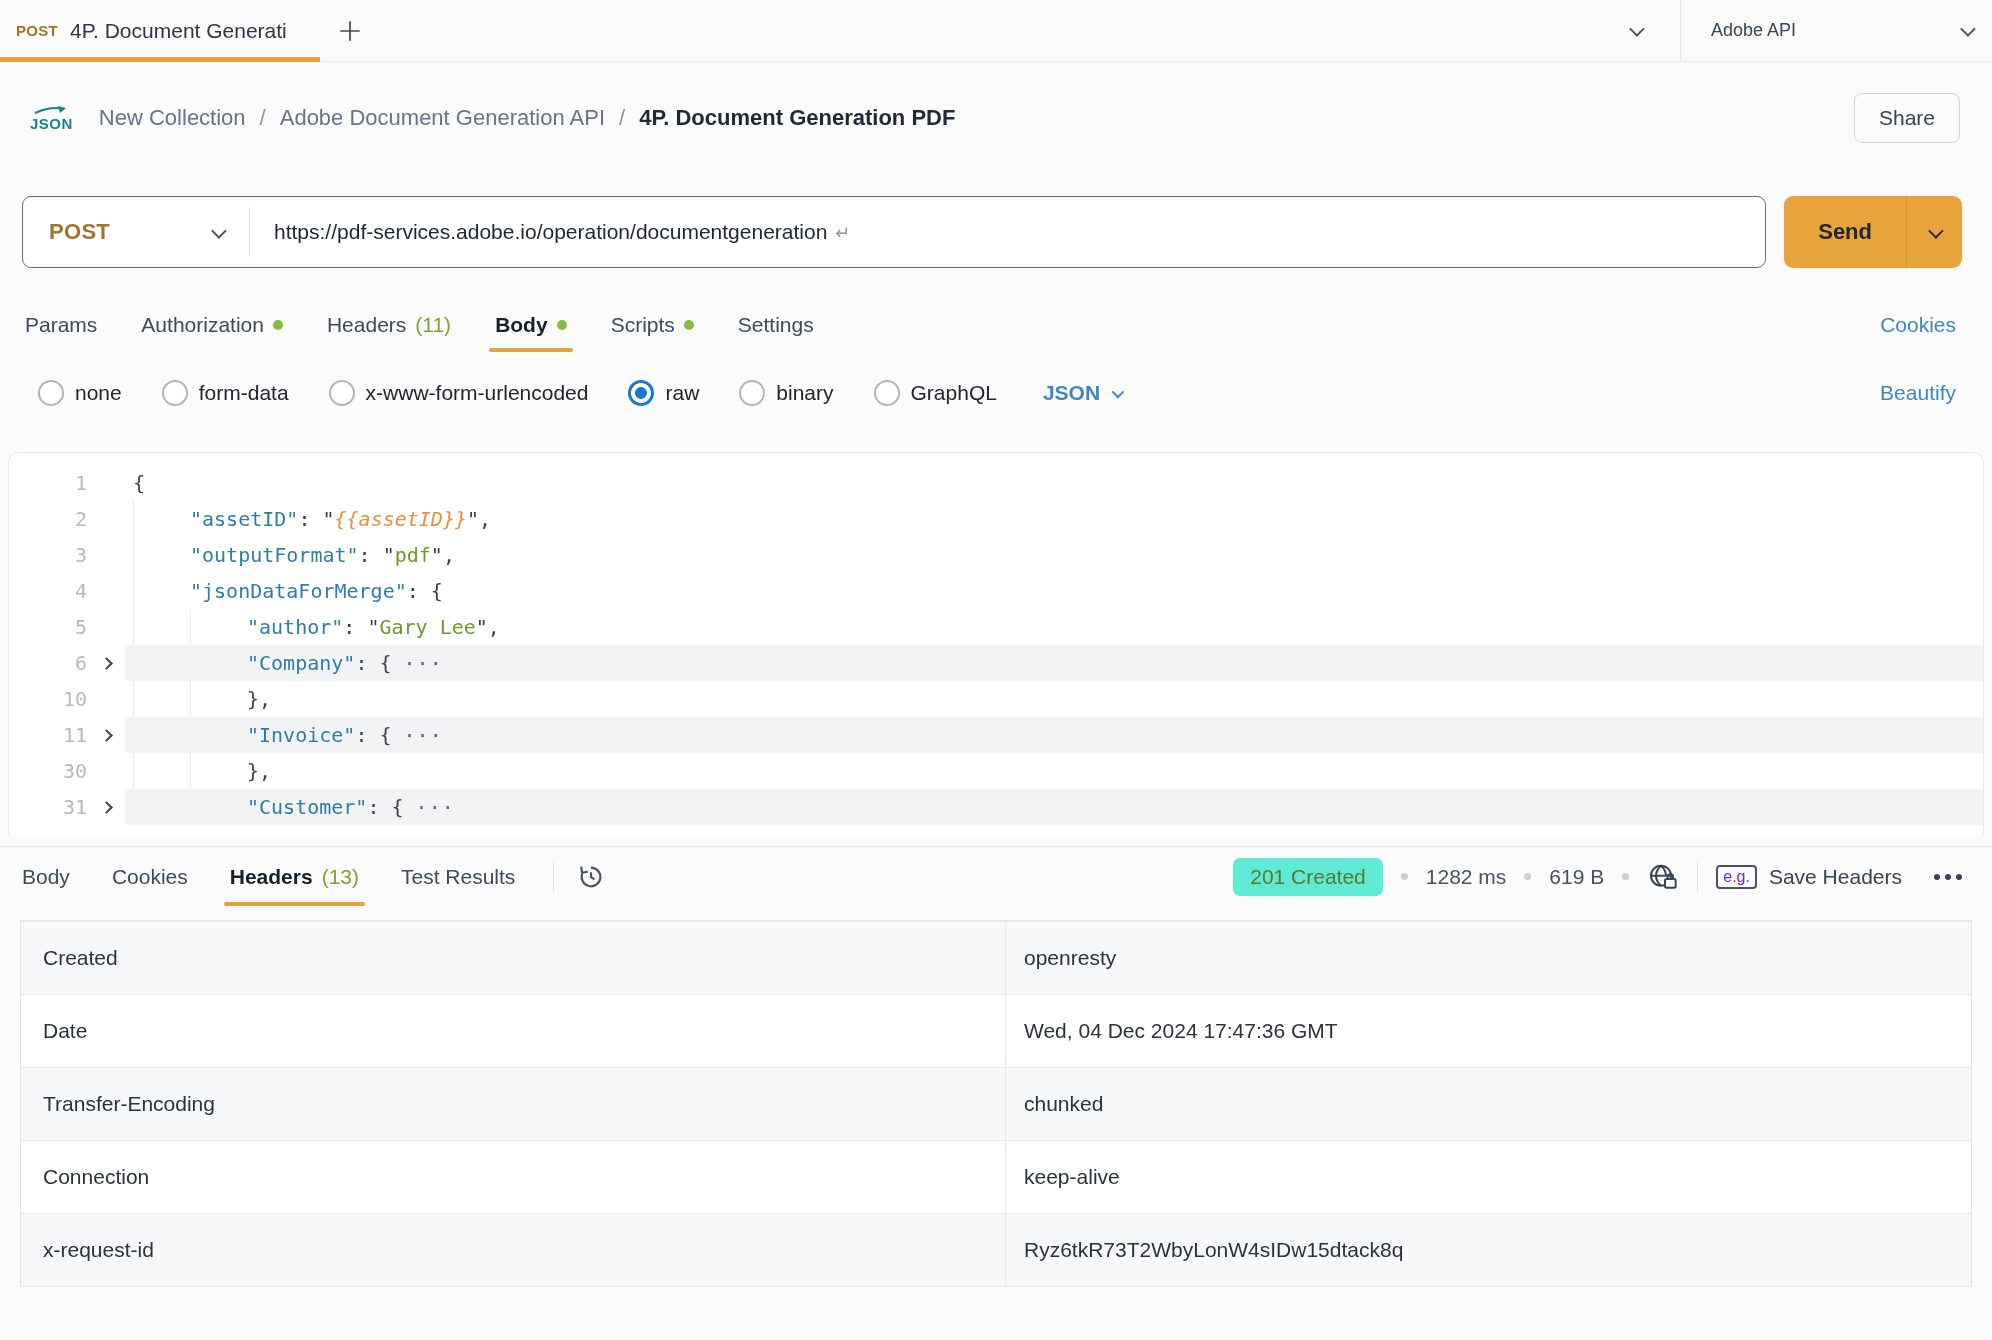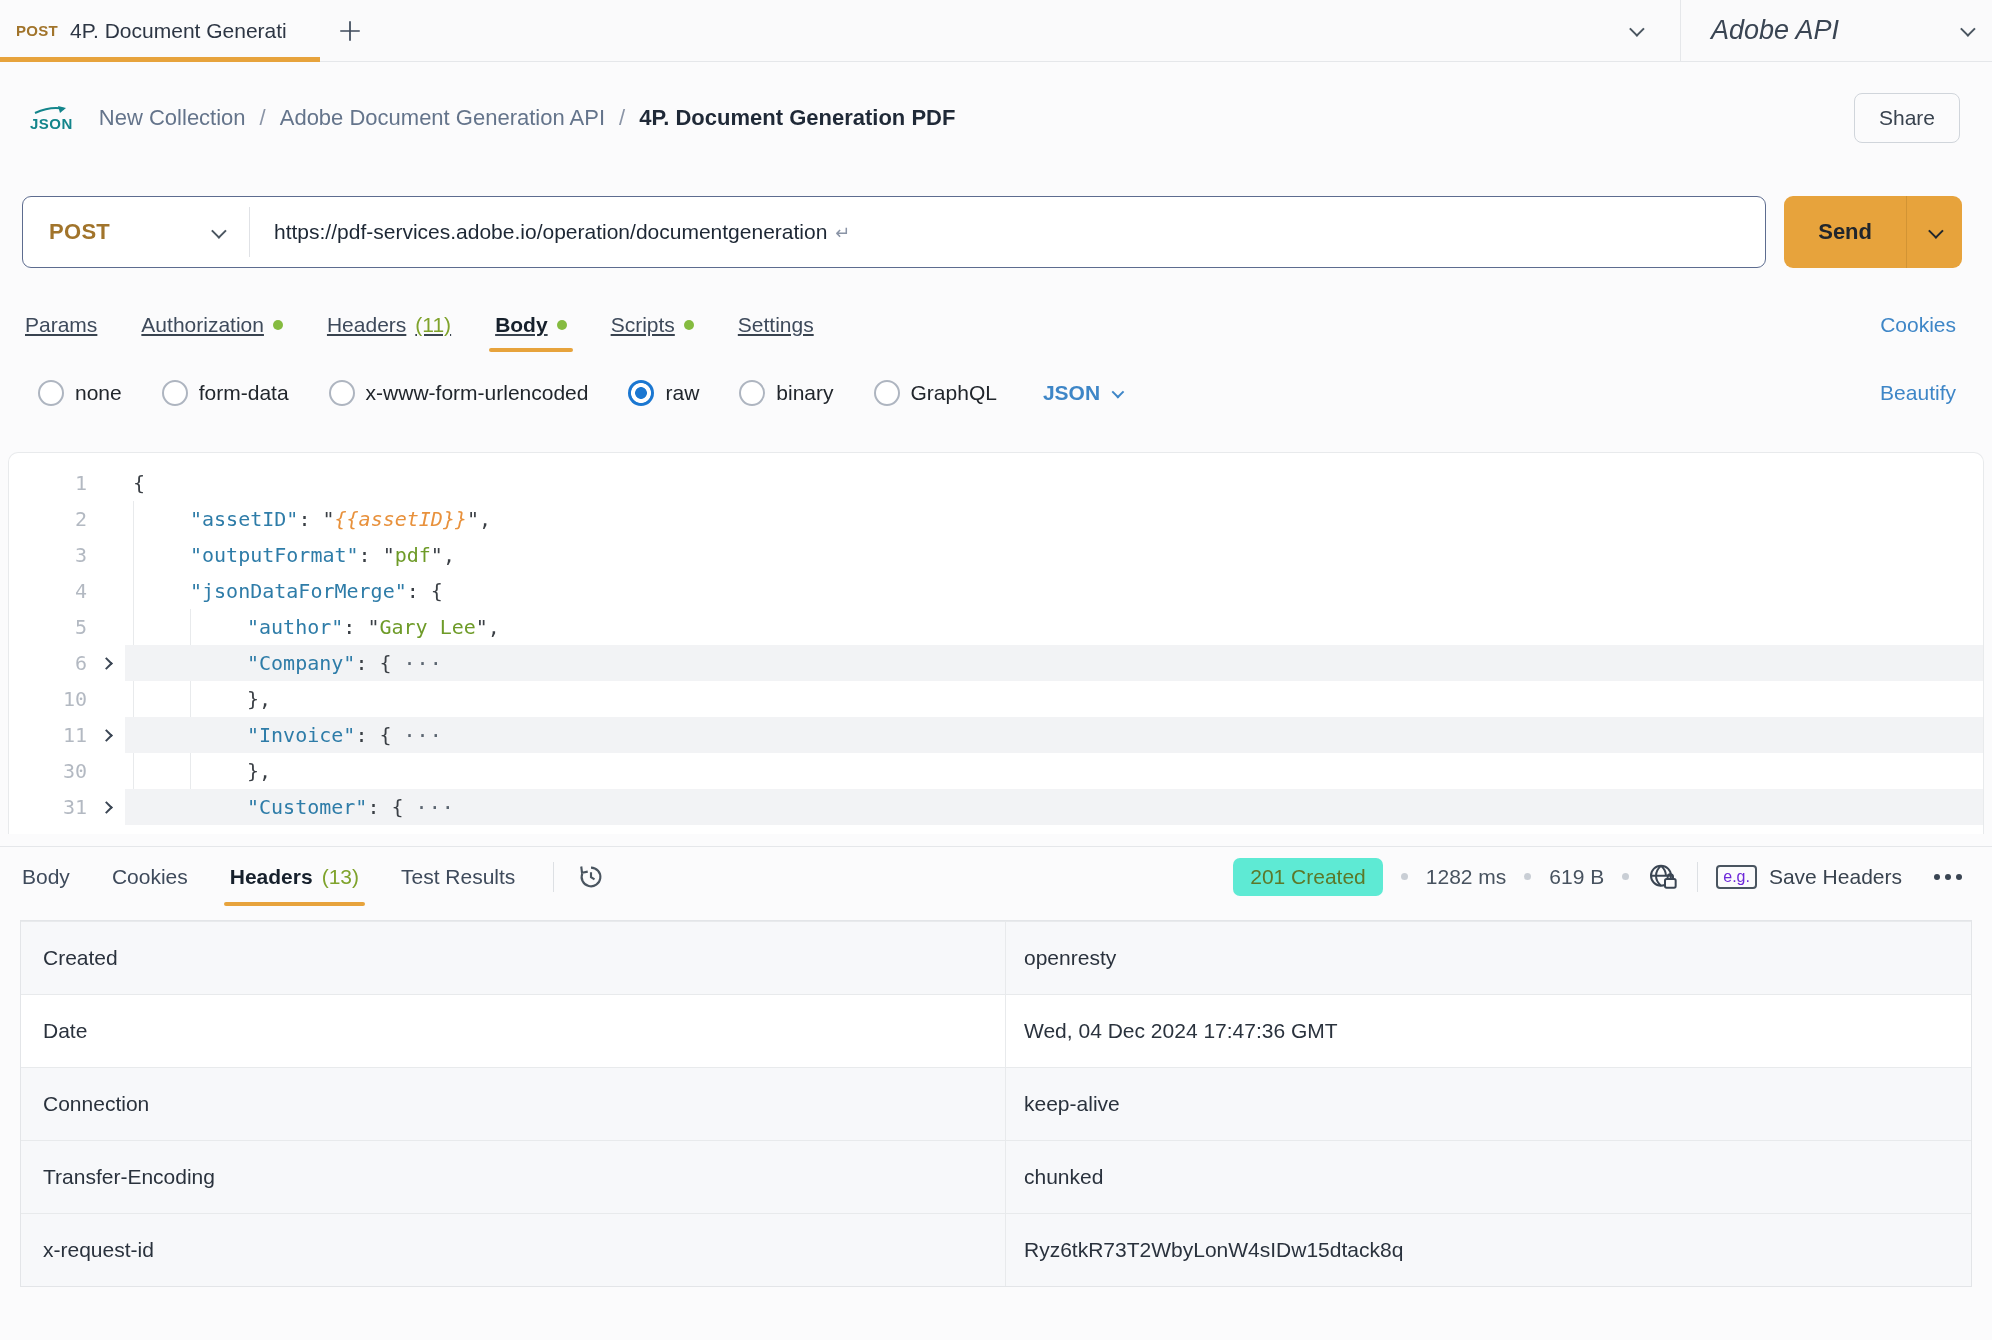--- a/index.html
+++ b/index.html
@@ -14,21 +14,21 @@
   .topbar { height:62px; border-bottom:1px solid #E5E7EA; display:flex; align-items:stretch; background:#FAFAFB; }
   .wtab { width:320px; display:flex; align-items:center; padding-left:16px; gap:12px; position:relative; background:#FBFBFC; cursor:pointer; }
   .wtab::after { content:""; position:absolute; left:0; right:0; bottom:-1px; height:5px; background:#E7A33C; }
   .wtab .method { color:#A1742B; font-weight:700; font-size:15px; letter-spacing:.3px; }
   .wtab .title { color:#2D3644; font-size:21px; white-space:nowrap; overflow:hidden; }
   .plus-btn { width:60px; display:flex; align-items:center; justify-content:center; color:#3E4A5B; cursor:pointer; }
   .plus-btn svg { width:26px; height:26px; }
   .topbar-right { margin-left:auto; display:flex; align-items:stretch; }
   .tab-overflow { width:90px; display:flex; align-items:center; justify-content:center; cursor:pointer; color:#4A5560; }
   .env-select { width:312px; border-left:1px solid #E5E7EA; display:flex; align-items:center; justify-content:space-between; padding:0 20px 0 30px; cursor:pointer; }
-  .env-select .env-label { font-size:27px; color:#3A4553;font-style:italic; }
+  .env-select .env-label { font-size:18px; color:#3A4553; }
   .chev { width:11px; height:11px; border-right:2.5px solid #4A5560; border-bottom:2.5px solid #4A5560; transform:rotate(45deg) translateY(-2px); display:inline-block; }
   
   .crumb-row { height:98px; display:flex; align-items:center; padding:14px 32px 0 30px; }
   .http-badge { display:flex; flex-direction:column; align-items:center; margin-right:26px; color:#13858B; }
   .http-badge .arrow svg { width:34px; height:10px; display:block; }
   .http-badge .proto { font-size:15px; font-weight:700; letter-spacing:.5px; }
   .crumbs { display:flex; align-items:center; gap:14px; font-size:22px; color:#64748B; }
   .crumb-link { cursor:pointer; }
   .crumb-sep { color:#8A94A6; }
   .crumb-current { color:#1F2937; font-weight:700; }
@@ -154,21 +154,21 @@
   </div>
   <div class="send-split">
     <div class="send-main">Send</div>
     <div class="send-caret">
         <span class="chev"></span>
       </div>
   </div>
 </div>
 
 <div class="req-tabs">
-  <div id="req-tabs-container" style="display:flex;gap:44px;height:100%;text-decoration:underline;">
+  <div id="req-tabs-container" style="display:flex;gap:44px;height:100%;">
       <div class="tab-item">
         <span class="tab-label">Params</span>
       </div>
       <div class="tab-item">
         <span class="tab-label">Authorization</span>
         <span class="green-dot"></span>
       </div>
       <div class="tab-item">
         <span class="tab-label">Headers</span>
         <span class="tab-count">(11)</span>
@@ -340,26 +340,26 @@
 <div class="htable">
   <div id="table-rows">
       <div class="trow striped">
         <div class="cell">Created</div>
         <div class="cell val">openresty</div>
       </div>
       <div class="trow">
         <div class="cell">Date</div>
         <div class="cell val">Wed, 04 Dec 2024 17:47:36 GMT</div>
       </div>
+      <div class="trow striped">
+        <div class="cell">Transfer-Encoding</div>
+        <div class="cell val">chunked</div>
+      </div>
       <div class="trow">
         <div class="cell">Connection</div>
         <div class="cell val">keep-alive</div>
       </div>
       <div class="trow striped">
-        <div class="cell">Transfer-Encoding</div>
-        <div class="cell val">chunked</div>
-      </div>
-      <div class="trow striped">
         <div class="cell">x-request-id</div>
         <div class="cell val">Ryz6tkR73T2WbyLonW4sIDw15dtack8q</div>
       </div>
     </div>
 </div>
 
 </body></html>

